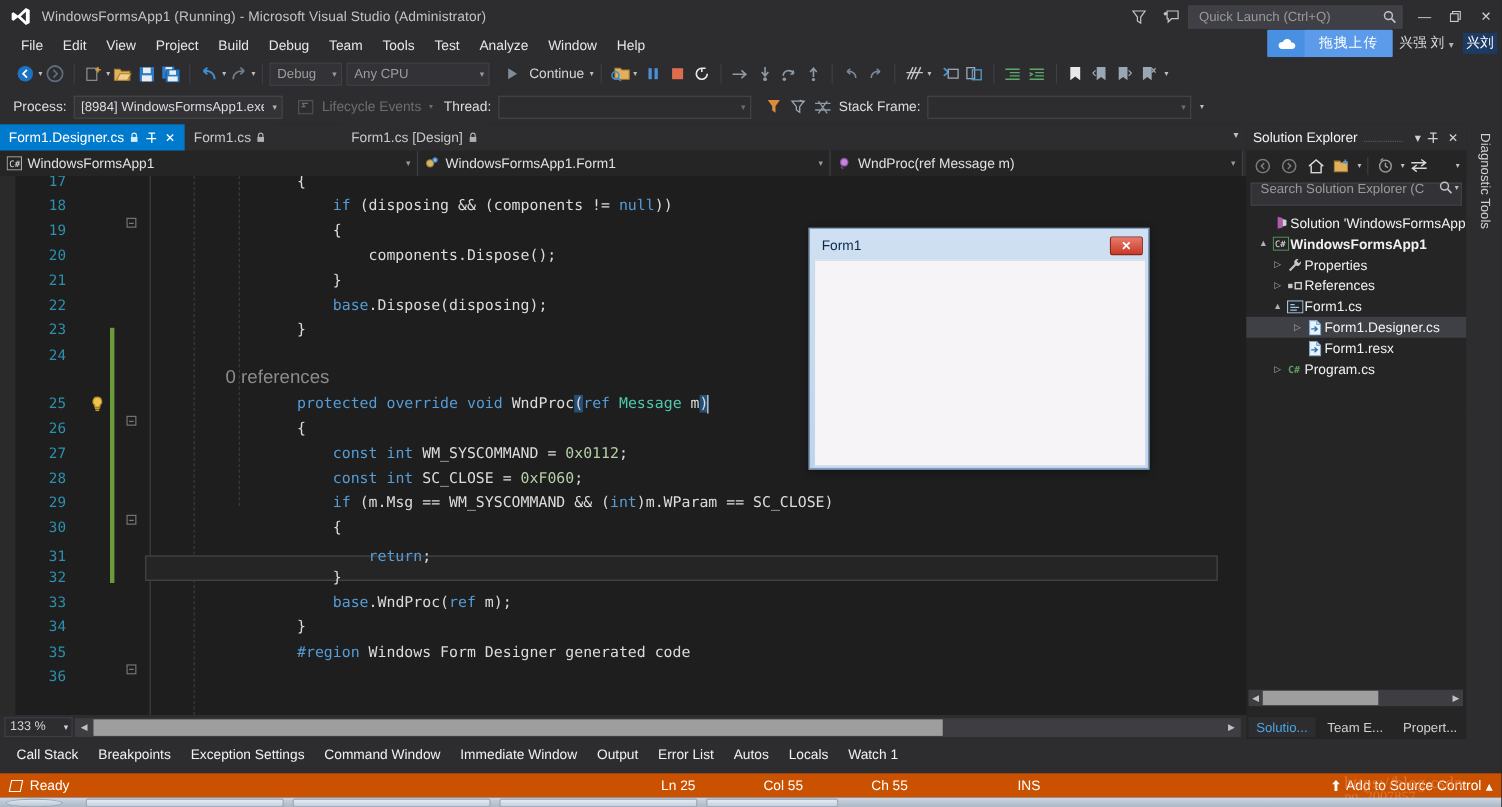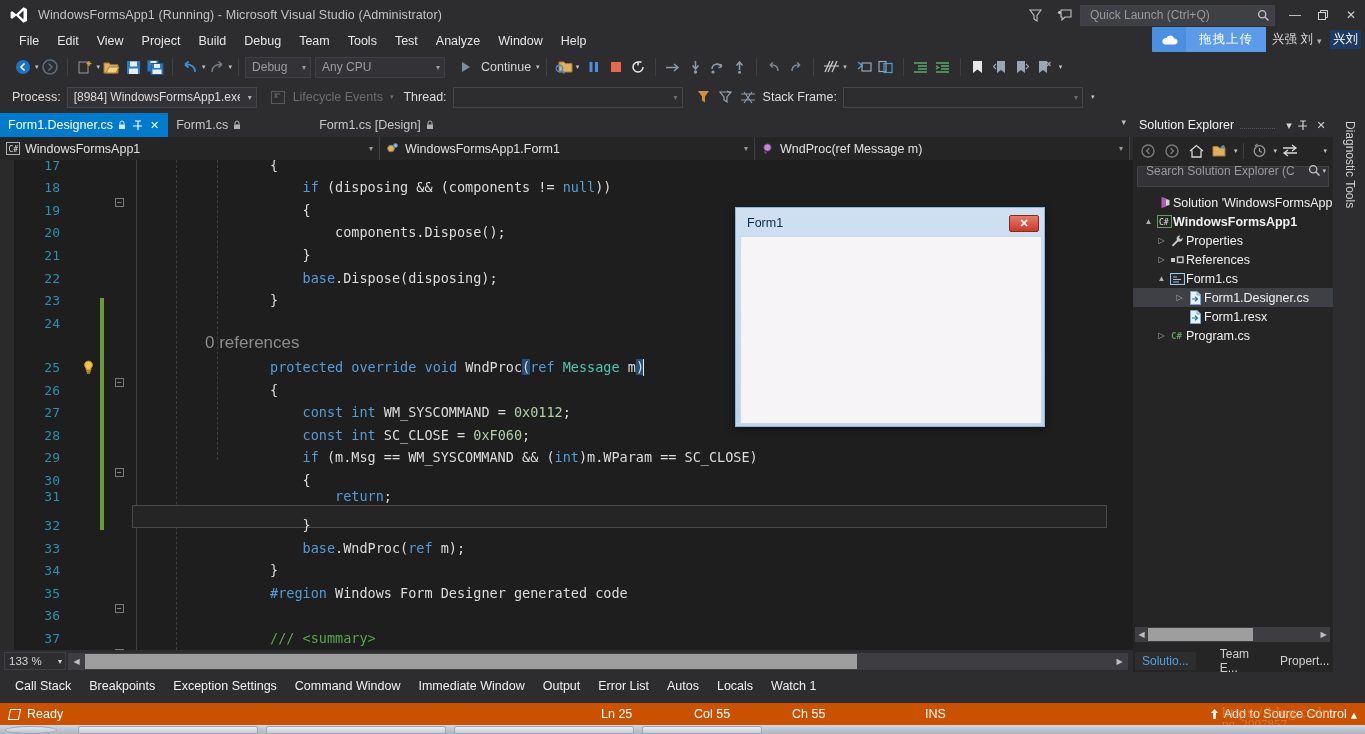--- a/index.html
+++ b/index.html
@@ -206,21 +206,21 @@
   .trow { height:19px; display:flex; align-items:center; font-size:12.5px; color:#f1f1f1; }
   .trow.sel { background:#3f3f46; }
   .texp { width:13px; text-align:center; color:#b0b0b0; font-size:8px; }
   .tico { width:18px; display:flex; align-items:center; justify-content:center; }
   .tlbl { white-space:nowrap; overflow:hidden;text-align:right; }
   .tlbl.bold { font-weight:bold; }
 
   .sol-hscroll { position:absolute; left:2px; bottom:30px; width:195px; height:15px; background:#3e3e42; }
   .sol-hscroll .t2 { position:absolute; left:13px; top:1px; height:13px; width:105px; background:#9e9e9e; }
   .sol-hscroll .a2 { position:absolute; top:0; width:13px; height:15px; text-align:center; color:#c0c0c0; font-size:8px; line-height:15px; }
-  .sol-tabs { position:absolute; left:0; bottom:0; height:22px; width:200px; display:flex; align-items:center; padding-left:2px; gap:17px;}
+  .sol-tabs { position:absolute; left:0; bottom:0; height:22px; width:200px; display:flex; align-items:center; padding-left:2px; gap:4px;}
   .sol-tab { padding:2px 7px; font-size:12px; color:#d0d0d0; }
   .sol-tab.active { background:#2d2d30; color:#4ea3e0; }
 
   
   .diagstrip {
     position:absolute; left:1336px; top:113px; width:29px; height:260px; background:#2d2d30;
   }
   .diagstrip span {
     position:absolute; left:0; top:0; width:260px; height:29px;
     transform: rotate(90deg); transform-origin: 14.5px 14.5px;
@@ -754,21 +754,21 @@
         <span class="lnum">29</span>
         <span class="fold" style="top:22px;">−</span>
         <span class="code"><span class="p">            </span><span class="k">if</span> (m.Msg == WM_SYSCOMMAND &amp;&amp; (<span class="k">int</span>)m.WParam == SC_CLOSE)</span>
       </div>
 
       <div class="line" style="top:309px;">
         <span class="lnum">30</span>
         <span class="code">            {</span>
       </div>
 
-      <div class="line" style="top:325px;">
+      <div class="line" style="top:335px;">
         <span class="lnum">31</span>
         <span class="code"><span class="p">                </span><span class="k">return</span>;</span>
       </div>
 
       <div class="line" style="top:354px;">
         <span class="lnum">32</span>
         <span class="code">            }</span>
       </div>
 
       <div class="line" style="top:377px;">
@@ -784,25 +784,20 @@
       <div class="line" style="top:422px;">
         <span class="lnum">35</span>
         <span class="fold" style="top:22px;">−</span>
         <span class="code"><span class="p">        </span><span class="k">#region</span> <span class="p">Windows Form Designer generated code</span></span>
       </div>
 
       <div class="line" style="top:444px;">
         <span class="lnum">36</span>
       </div>
 
-      <div class="line" style="top:467px;">
-        <span class="lnum">37</span>
-        <span class="fold" style="top:22px;">−</span>
-        <span class="code c"><span class="p" style="color:#57a64a">        /// &lt;summary&gt;</span></span>
-      </div>
 
       <div class="line" style="top:489px;">
         
         
       </div>
 
       <div class="splitctl">
         <svg width="17" height="16" viewBox="0 0 17 16">
             <path d="M8.5 2 L8.5 6 M5 4 H12 M4 8 H13 M5 12 H12 M8.5 10 L8.5 14" stroke="#e0e0e0" stroke-width="1.2"></path>
           </svg>

